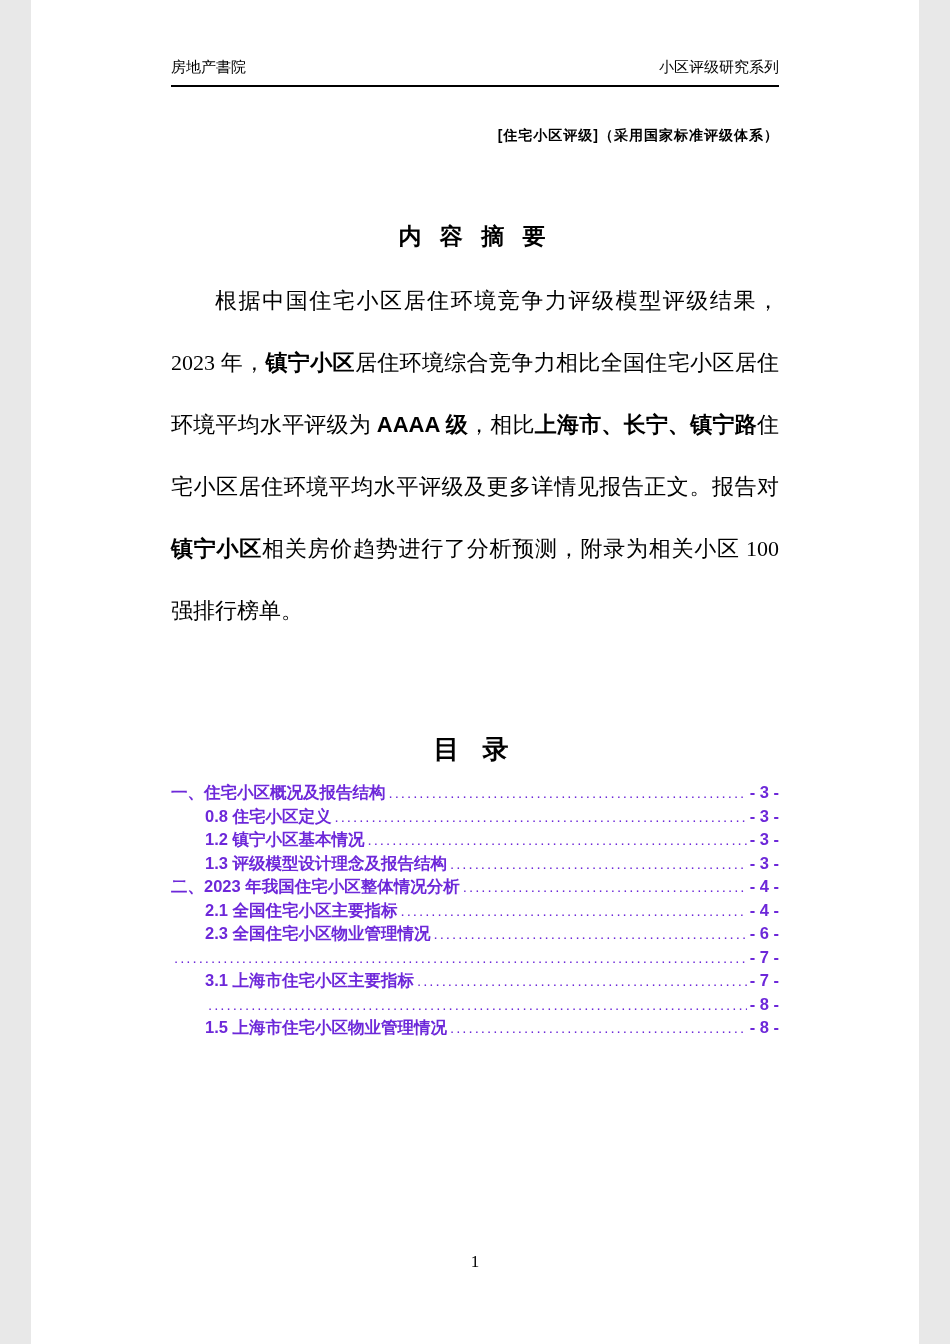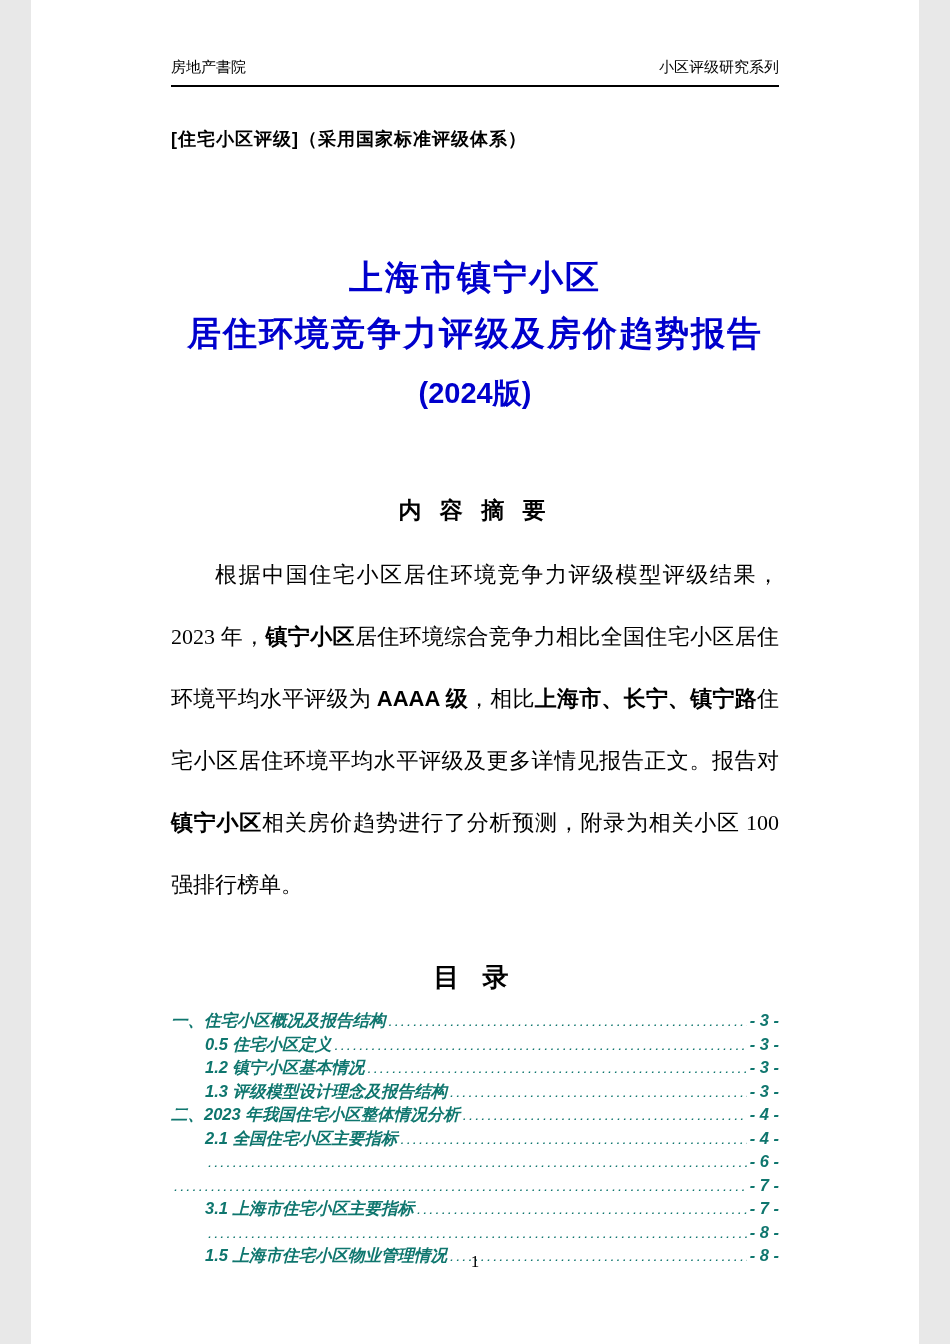--- a/index.html
+++ b/index.html
@@ -26,22 +26,23 @@
     border-bottom: 2px solid #000000;
     font-family: "Liberation Sans", "DejaVu Sans", sans-serif;
     font-size: 15px;
   }
 
   
   .tag-line {
     margin-top: 40px;
     font-family: "Liberation Sans", "DejaVu Sans", sans-serif;
     font-weight: bold;
-    font-size: 18px;
+    font-size: 14px;
     letter-spacing: 1px;
+    text-align: right;
   }
 
   
   .title-block {
     margin-top: 98px;
     text-align: center;
     font-family: "Liberation Sans", "DejaVu Sans", sans-serif;
     font-weight: bold;
     color: #0000CC;
   }
@@ -72,41 +73,40 @@
     text-align: justify;
     text-indent: 2em;
   }
   .abstract-paragraph .seg-bold {
     font-weight: bold;
     font-family: "Liberation Sans", "DejaVu Sans", sans-serif;
   }
 
   
   .toc-heading {
-    margin-top: 44px;
+    margin-top: 90px;
     text-align: center;
     font-family: "Liberation Sans", "DejaVu Sans", sans-serif;
     font-weight: bold;
     font-size: 26px;
     letter-spacing: 8px;
   }
   .toc-list {
     margin-top: 14px;
     font-family: "Liberation Sans", "DejaVu Sans", sans-serif;
     font-size: 16.5px;
   }
   .toc-row {
     display: flex;
     align-items: flex-start;
     line-height: 23.5px;
     font-weight: bold;
     cursor: pointer;
     text-decoration: none;
-    color: #0f766e;
-    font-style: italic;
+    color: #6d28d9;
   }
   .toc-row.lvl2 { padding-left: 34px; }
   .toc-label { white-space: nowrap; }
   .toc-dots {
     flex: 1;
     overflow: hidden;
     white-space: nowrap;
     margin: 0 3px;
     font-weight: normal;
   }
@@ -133,40 +133,35 @@
 
 <div class="page">
 
   <div class="doc-header">
     <span>房地产書院</span>
     <span>小区评级研究系列</span>
   </div>
 
   <div class="tag-line">[住宅小区评级]（采用国家标准评级体系）</div>
 
-  <div class="title-block">
-    <div class="title-line1">上海市镇宁小区</div>
-    <div class="title-line2">居住环境竞争力评级及房价趋势报告</div>
-    <div class="title-line3">(2024版)</div>
-  </div>
 
   <div class="abstract-heading">内 容 摘 要</div>
 
   <div class="abstract-paragraph"><span class="seg-normal">根据中国住宅小区居住环境竞争力评级模型评级结果，2023 年，</span><span class="seg-bold">镇宁小区</span><span class="seg-normal">居住环境综合竞争力相比全国住宅小区居住环境平均水平评级为 </span><span class="seg-bold">AAAA 级</span><span class="seg-normal">，相比</span><span class="seg-bold">上海市、长宁、镇宁路</span><span class="seg-normal">住宅小区居住环境平均水平评级及更多详情见报告正文。报告对</span><span class="seg-bold">镇宁小区</span><span class="seg-normal">相关房价趋势进行了分析预测，附录为相关小区 100 强排行榜单。</span></div>
 
   <div class="toc-heading">目 录</div>
 
   <div class="toc-list" id="toc-list">
       <div class="toc-row">
         <span class="toc-label">一、住宅小区概况及报告结构</span>
         <span class="toc-dots"></span>
         <span class="toc-page">- 3 -</span>
       </div>
       <div class="toc-row lvl2">
-        <span class="toc-label">0.5 住宅小区定义</span>
+        <span class="toc-label">0.8 住宅小区定义</span>
         <span class="toc-dots"></span>
         <span class="toc-page">- 3 -</span>
       </div>
       <div class="toc-row lvl2">
         <span class="toc-label">1.2 镇宁小区基本情况</span>
         <span class="toc-dots"></span>
         <span class="toc-page">- 3 -</span>
       </div>
       <div class="toc-row lvl2">
         <span class="toc-label">1.3 评级模型设计理念及报告结构</span>
@@ -177,20 +172,21 @@
         <span class="toc-label">二、2023 年我国住宅小区整体情况分析</span>
         <span class="toc-dots"></span>
         <span class="toc-page">- 4 -</span>
       </div>
       <div class="toc-row lvl2">
         <span class="toc-label">2.1 全国住宅小区主要指标</span>
         <span class="toc-dots"></span>
         <span class="toc-page">- 4 -</span>
       </div>
       <div class="toc-row lvl2">
+        <span class="toc-label">2.3 全国住宅小区物业管理情况</span>
         <span class="toc-dots"></span>
         <span class="toc-page">- 6 -</span>
       </div>
       <div class="toc-row">
         <span class="toc-dots"></span>
         <span class="toc-page">- 7 -</span>
       </div>
       <div class="toc-row lvl2">
         <span class="toc-label">3.1 上海市住宅小区主要指标</span>
         <span class="toc-dots"></span>

